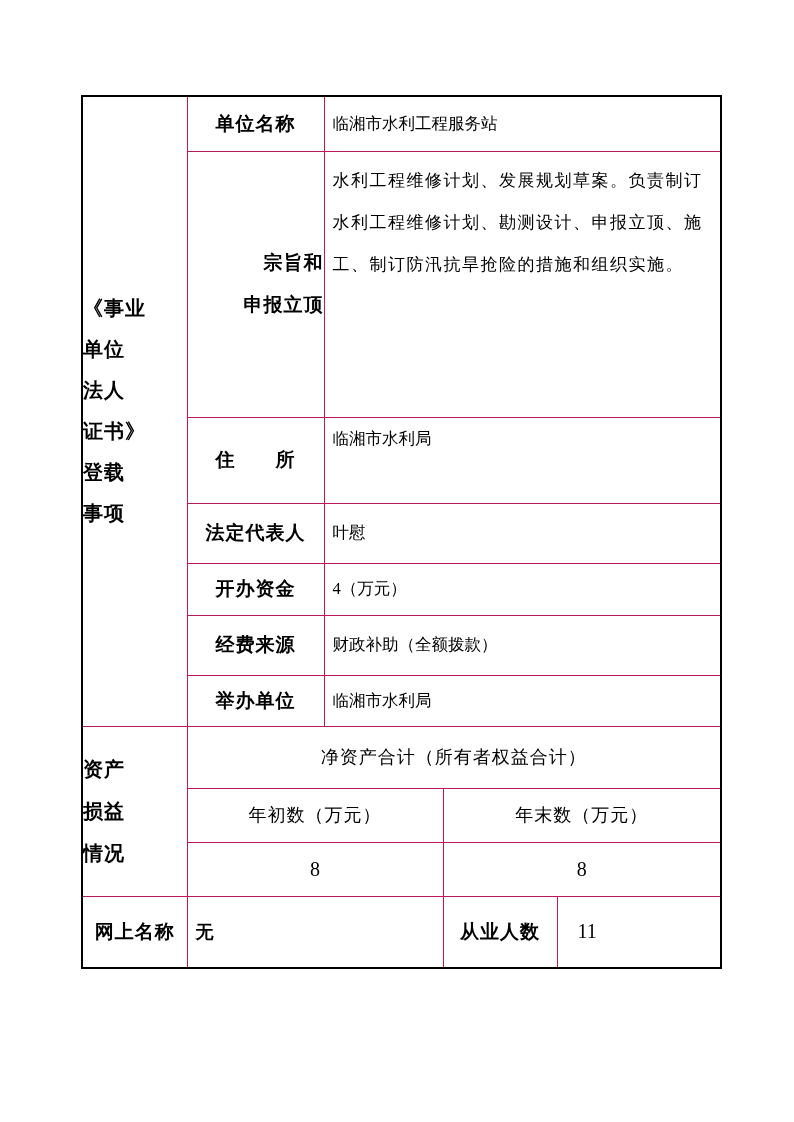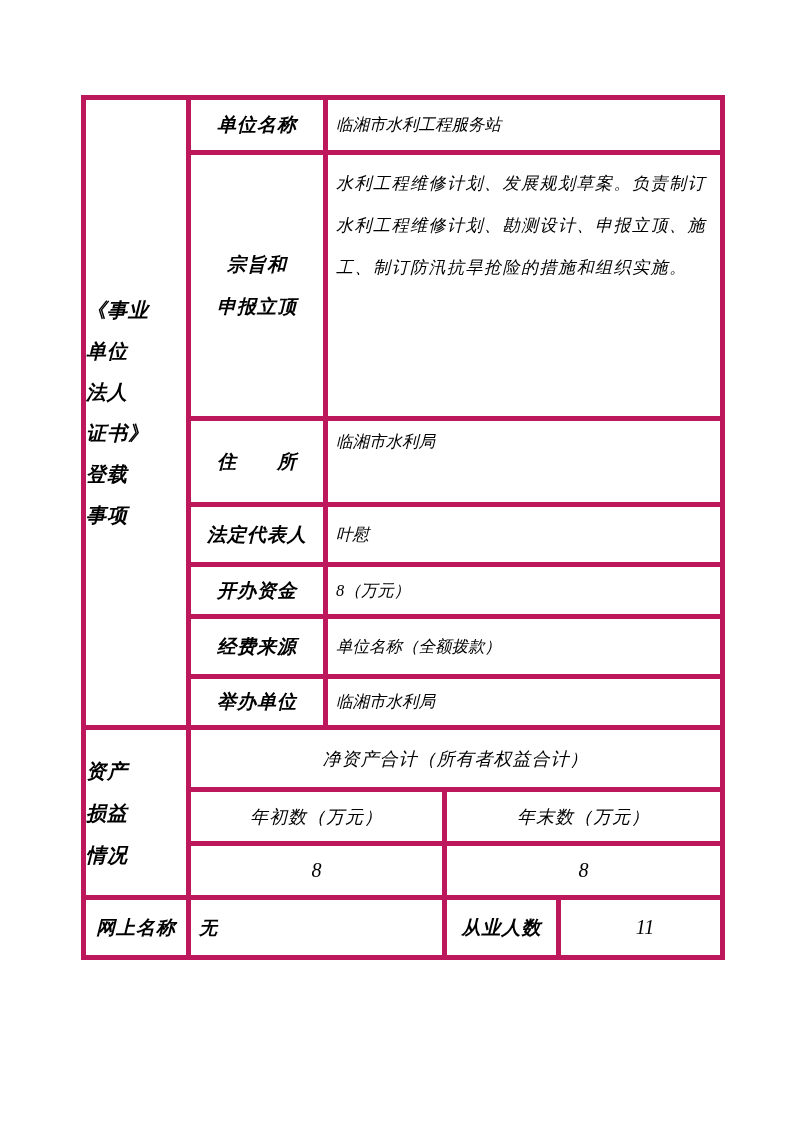--- a/index.html
+++ b/index.html
@@ -15,43 +15,42 @@
   table.doc-table {
     position: absolute;
     left: 81px;
     top: 95px;
     width: 639px;
     border-collapse: collapse;
     table-layout: fixed;
     border: 2px solid #000000;
   }
   table.doc-table td {
-    border: 5px solid #be185d;
+    border: 1px solid #be185d;
     overflow: hidden;
-    font-style: italic;
   }
   
   td.vhead {
     text-align: left;
     vertical-align: middle;
     font-weight: bold;
     font-size: 20px;
     letter-spacing: 1px;
   }
   td.vhead .vline { line-height: 41px; white-space: nowrap; }
   td.vhead2 .vline { line-height: 42px; }
   
   td.lbl {
     text-align: center;
     vertical-align: middle;
     font-weight: bold;
     font-size: 19px;
     letter-spacing: 1px;
   }
-  td.lbl .lline { line-height: 42px; white-space: nowrap; }
+  td.lbl .lline { line-height: 42px; white-space: nowrap; text-align: right; }
   
   td.val {
     text-align: left;
     vertical-align: middle;
     font-size: 16.5px;
     padding-left: 8px;
     line-height: 22px;
     margin-top: 45px;
   }
   td.val-top {
@@ -73,22 +72,22 @@
     font-size: 18px;
     letter-spacing: 1px;
   }
   td.num {
     text-align: center;
     vertical-align: middle;
     font-size: 20px;
     font-family: "Liberation Serif", serif;
   }
   td.num-left {
-    text-align: center;
-    padding-left: 9px;
+    text-align: left;
+    padding-left: 20px;
     vertical-align: middle;
     font-size: 20px;
   }
   td.bold-val {
     font-weight: bold;
     font-size: 18px;
   }
 </style>
 </head>
 <body>
@@ -134,26 +133,26 @@
       <td class="val val-top" colspan="3">临湘市水利局</td>
     </tr>
 
     <tr style="height:60px">
       <td class="lbl">法定代表人</td>
       <td class="val" colspan="3">叶慰</td>
     </tr>
 
     <tr style="height:52px">
       <td class="lbl">开办资金</td>
-      <td class="val" colspan="3">8（万元）</td>
+      <td class="val" colspan="3">4（万元）</td>
     </tr>
 
     <tr style="height:60px">
       <td class="lbl">经费来源</td>
-      <td class="val" colspan="3">单位名称（全额拨款）</td>
+      <td class="val" colspan="3">财政补助（全额拨款）</td>
     </tr>
 
     <tr style="height:51px">
       <td class="lbl">举办单位</td>
       <td class="val" colspan="3">临湘市水利局</td>
     </tr>
 
     <tr style="height:62px">
       <td class="vhead vhead2" rowspan="3">
         <div class="vline">资产</div>
@@ -166,21 +165,21 @@
     <tr style="height:54px">
       <td class="cen" colspan="2">年初数（万元）</td>
       <td class="cen" colspan="2">年末数（万元）</td>
     </tr>
 
     <tr style="height:54px">
       <td class="num" colspan="2">8</td>
       <td class="num" colspan="2">8</td>
     </tr>
 
-    <tr style="height:60px">
+    <tr style="height:72px">
       <td class="lbl">网上名称</td>
       <td class="val bold-val" colspan="2">无</td>
       <td class="lbl">从业人数</td>
       <td class="num-left">11</td>
     </tr>
   </tbody>
     </table>
 </div>
 
 </body></html>

